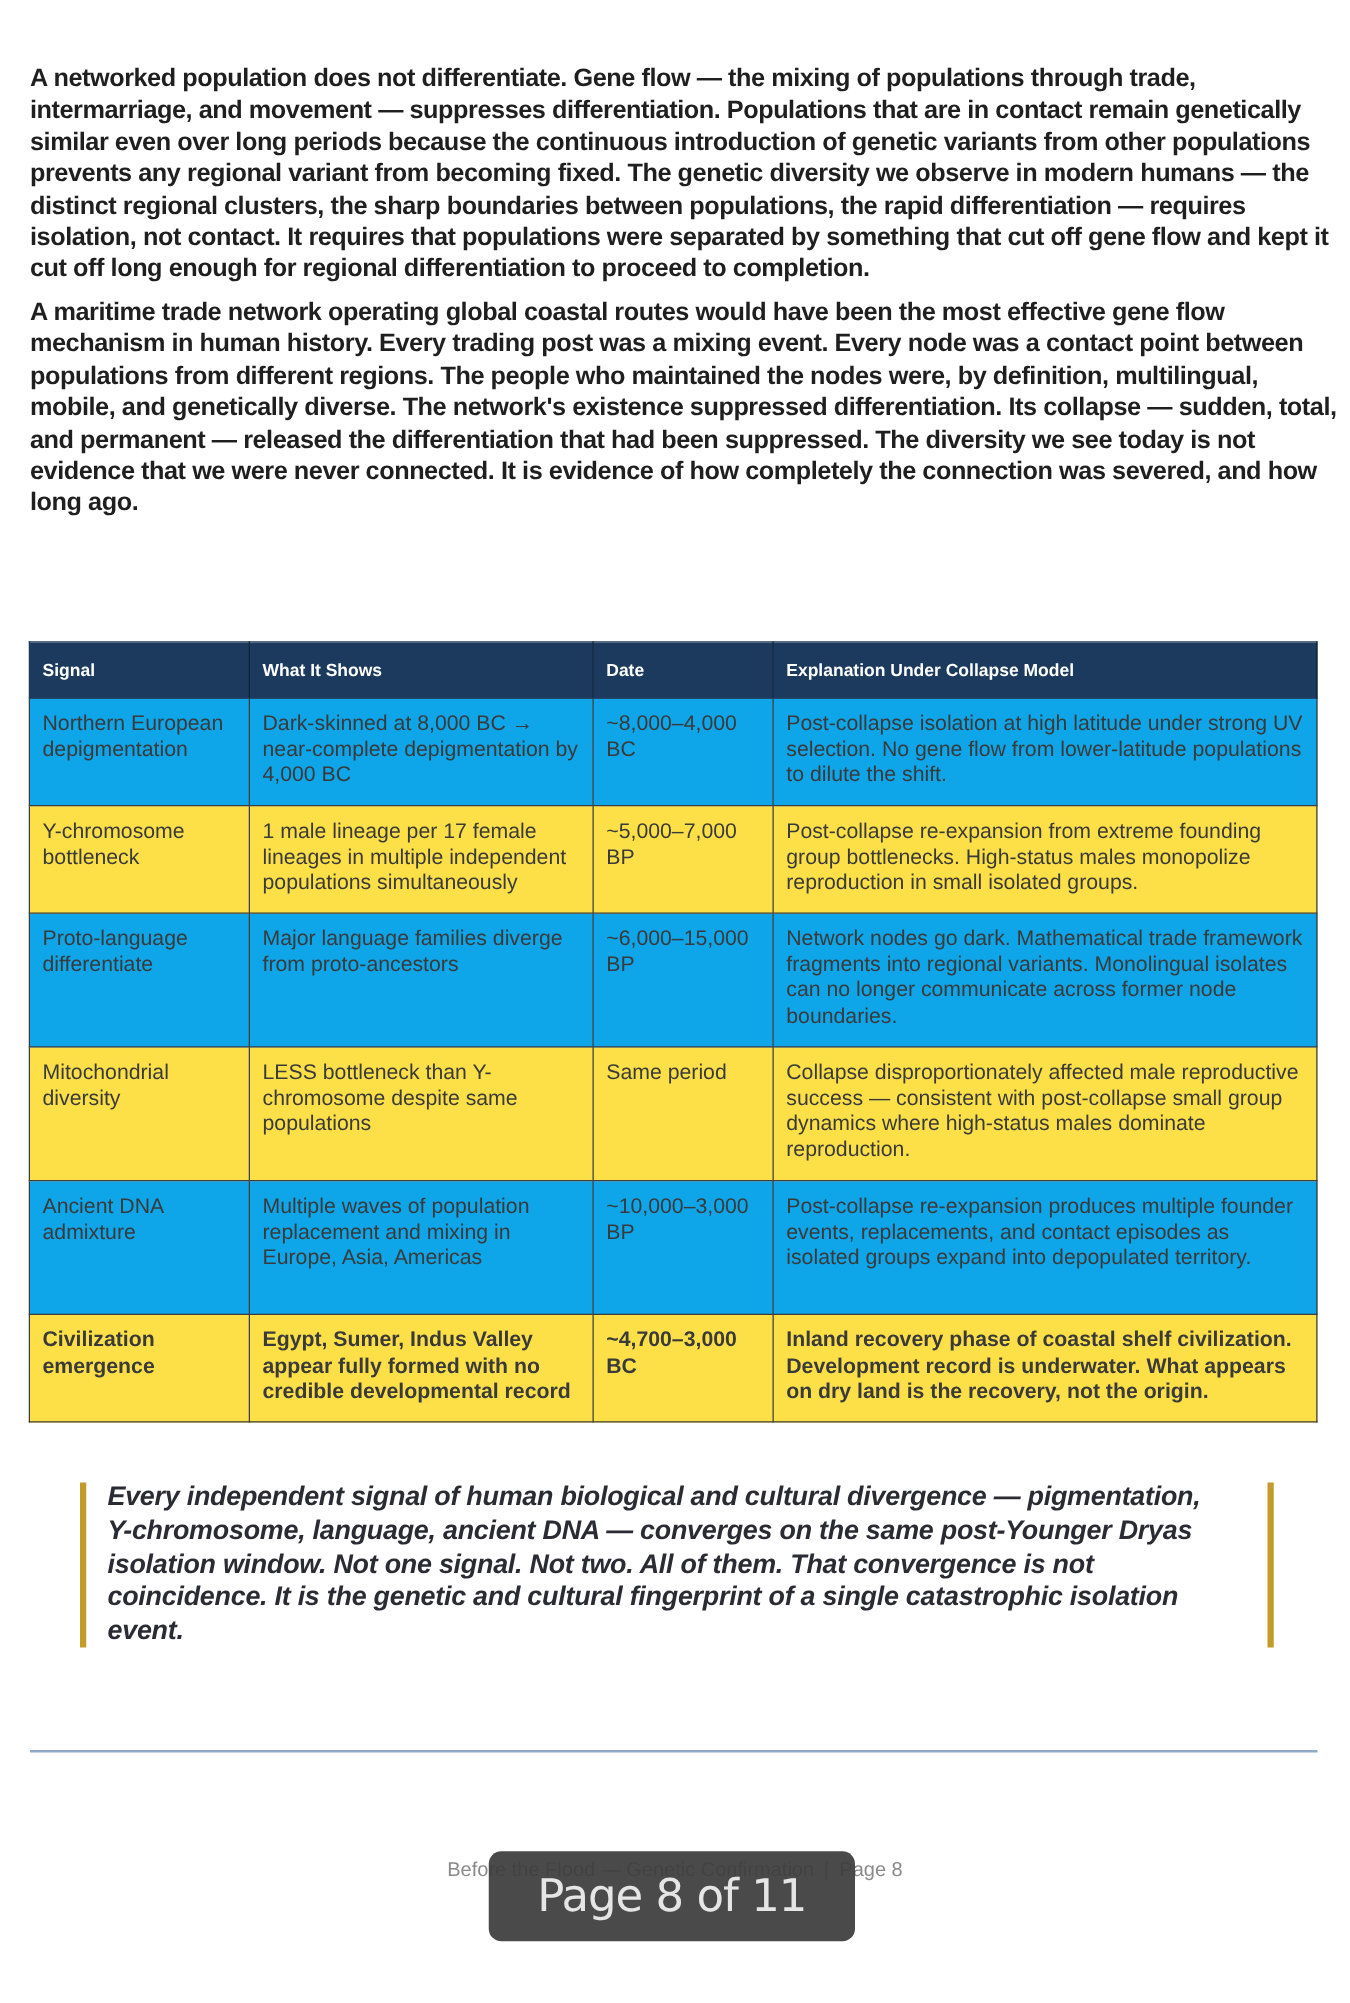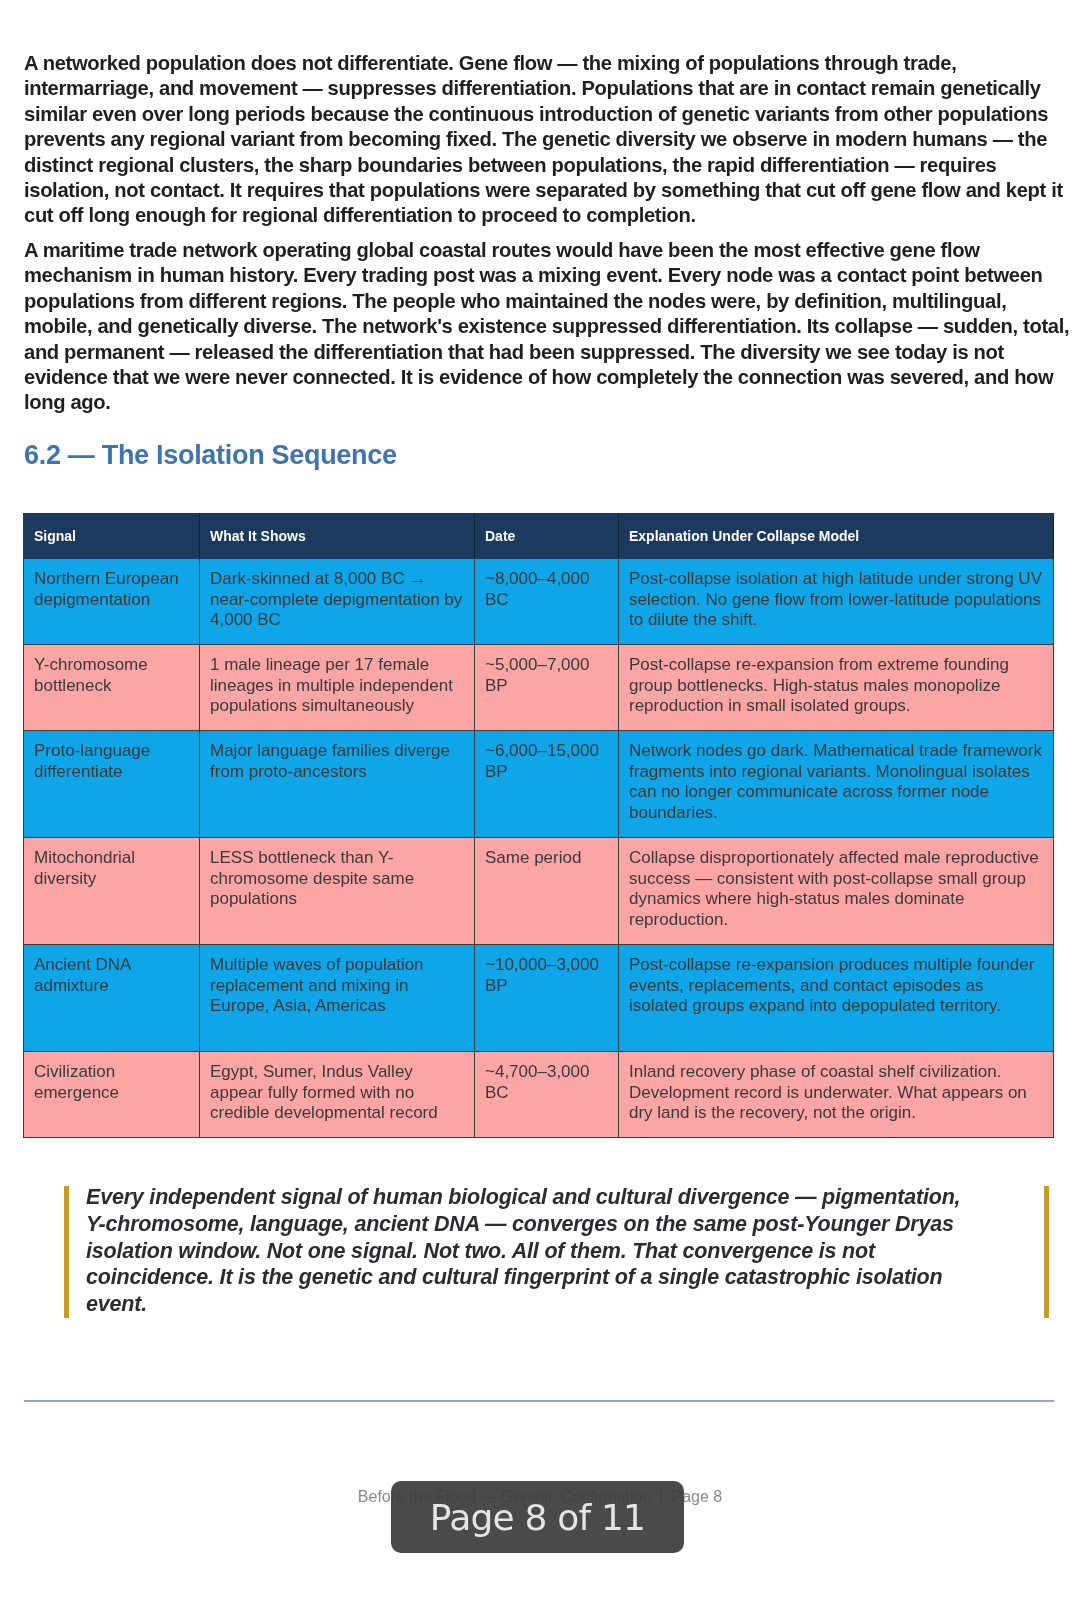--- a/index.html
+++ b/index.html
@@ -66,39 +66,38 @@
       color: #ffffff;
       font-weight: bold;
       font-size: 14px;
       height: 23px;
       padding-top: 12px;
       padding-bottom: 9px;
       border-color: #1c3a5e;
       border-right-color: #0e2238;
     }
     table.signals tr.row-odd td { background: #0ea5e9; }
-    table.signals tr.row-even td { background: #fca5a5; }
+    table.signals tr.row-even td { background: #fde047; }
     col.c1 { width: 176px; }
     col.c2 { width: 275px; }
     col.c3 { width: 144px; }
     col.c4 { width: auto; }
     tr.r1 td { height: 66px; }
     tr.r2 td { height: 66px; }
     tr.r3 td { height: 87px; }
     tr.r4 td { height: 87px; }
     tr.r5 td { height: 87px; }
-    tr.r6 td { height: 66px; }
+    tr.r6 td { height: 66px; font-weight: bold; }
 
     .callout {
       position: absolute;
       left: 64px;
       top: 1184px;
       width: 955px;
       height: 136px;
-      padding-left: 30px;
     }
     .callout .bar {
       position: absolute;
       top: 2px;
       width: 5px;
       height: 132px;
       background: #c49a2a;
     }
     .callout .bar.left { left: 0; }
     .callout .bar.right { right: 0; }
@@ -152,21 +151,20 @@
     }
   </style>
 </head>
 <body>
 
 <div class="page">
 
   <p class="para" id="para1">A networked population does not differentiate. Gene flow — the mixing of populations through trade, intermarriage, and movement — suppresses differentiation. Populations that are in contact remain genetically similar even over long periods because the continuous introduction of genetic variants from other populations prevents any regional variant from becoming fixed. The genetic diversity we observe in modern humans — the distinct regional clusters, the sharp boundaries between populations, the rapid differentiation — requires isolation, not contact. It requires that populations were separated by something that cut off gene flow and kept it cut off long enough for regional differentiation to proceed to completion.</p>
   <p class="para" id="para2">A maritime trade network operating global coastal routes would have been the most effective gene flow mechanism in human history. Every trading post was a mixing event. Every node was a contact point between populations from different regions. The people who maintained the nodes were, by definition, multilingual, mobile, and genetically diverse. The network's existence suppressed differentiation. Its collapse — sudden, total, and permanent — released the differentiation that had been suppressed. The diversity we see today is not evidence that we were never connected. It is evidence of how completely the connection was severed, and how long ago.</p>
 
-  <h2 class="section-heading">6.2 — The Isolation Sequence</h2>
 
   <table class="signals">
     <colgroup>
       <col class="c1">
         <col class="c2">
         <col class="c3">
         <col class="c4">
     </colgroup>
     <thead>
       <tr>

